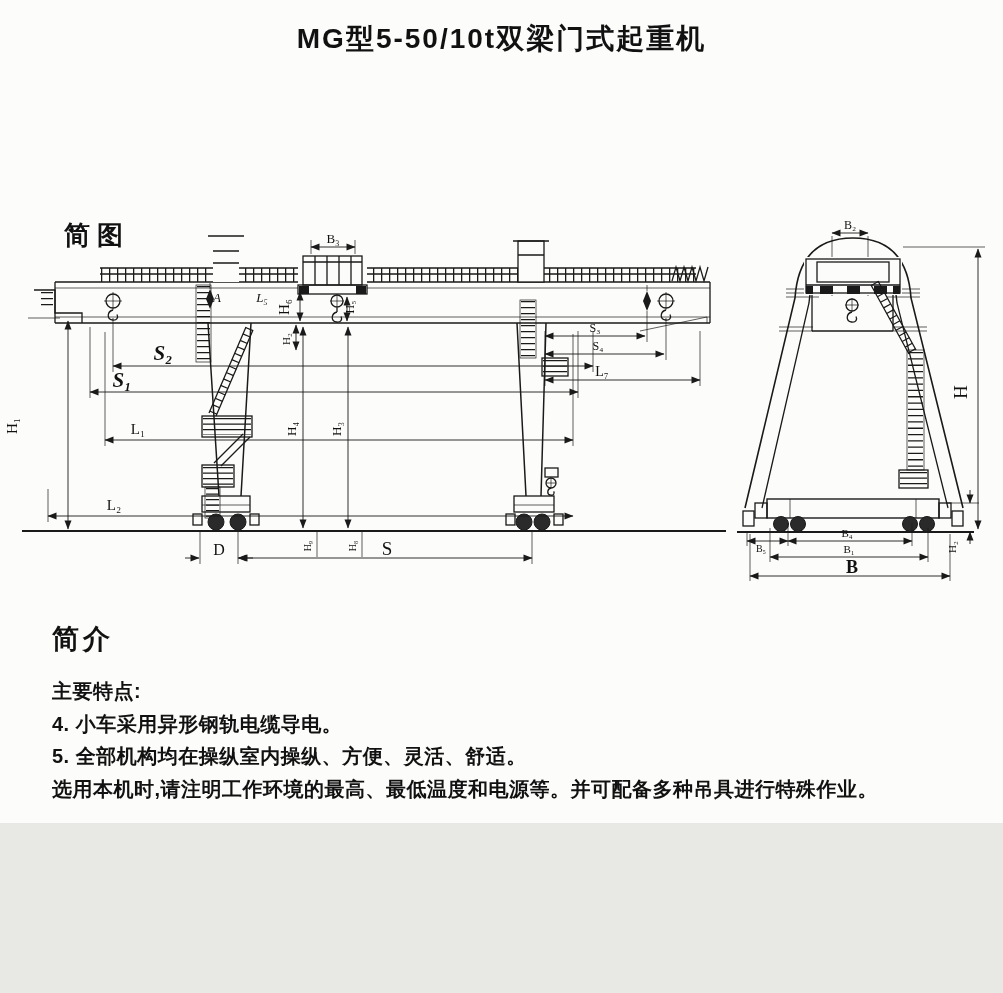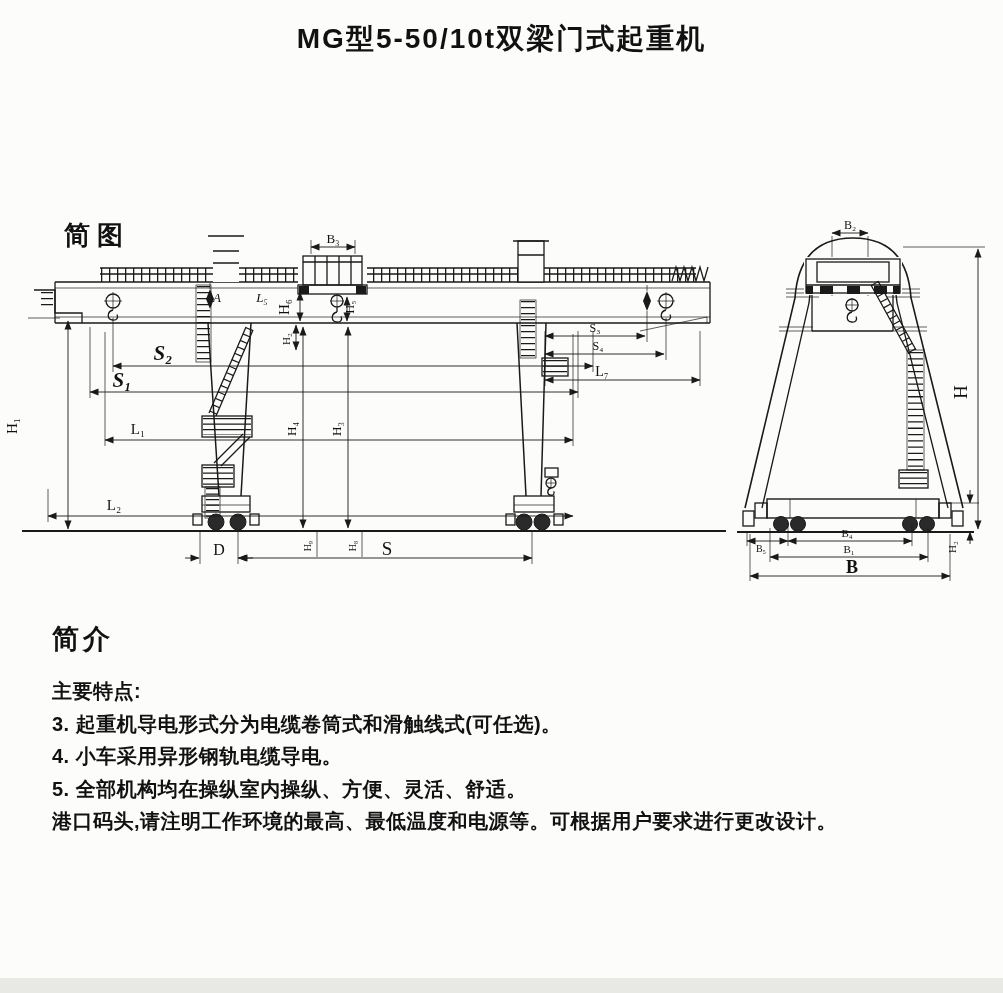--- a/index.html
+++ b/index.html
@@ -1,16 +1,16 @@
 <!DOCTYPE html>
 <html lang="zh"><head>
 <meta charset="utf-8">
 <style>
   html,body{margin:0;padding:0;background:#e8e8e4;}
-  .page{position:relative;width:1003px;height:978px;margin:0 auto;background:#fcfcfa;
+  .page{position:relative;width:1003px;height:823px;margin:0 auto;background:#fcfcfa;
         font-family:"Liberation Sans",sans-serif;color:#111;overflow:hidden;}
   .title{position:absolute;top:20px;left:0;width:100%;text-align:center;
          font-size:28px;font-weight:bold;letter-spacing:2px;}
   .diagram-label{position:absolute;top:170px;left:64px;font-size:26px;font-weight:bold;letter-spacing:7px;margin-top:48px;}
   svg.diagram{position:absolute;left:0;top:0;width:1003px;height:993px;}
   .intro{position:absolute;left:52px;top:621px;width:950px;}
   .intro h2{font-size:27px;margin:0 0 18px 0;letter-spacing:4px;}
   .line{font-size:20px;font-weight:bold;line-height:32.5px;letter-spacing:0.5px;white-space:nowrap;}
   
   .st{stroke:#1a1a1a;fill:none;stroke-width:1.3;}
@@ -263,19 +263,18 @@
       <text class="dimlab" font-size="10" x="761" y="552">B₅</text>
       <text class="dimlab" font-size="11" x="847" y="537">B₄</text>
       <text class="dimlab" font-size="11" x="849" y="553">B₁</text>
       <text class="dimlab bld" font-size="18" x="852" y="573">B</text>
     </g>
   </svg>
 
   <div class="intro">
     <h2>简介</h2>
     <div class="line">主要特点:</div>
-    <div class="line">3. 起重机导电形式分为电缆卷筒式和滑触线式(可任选)。</div>
     <div class="line">4. 小车采用异形钢轨电缆导电。</div>
     <div class="line">5. 全部机构均在操纵室内操纵、方便、灵活、舒适。</div>
-    <div class="line">港口码头,请注明工作环境的最高、最低温度和电源等。可根据用户要求进行更改设计。</div>
+    <div class="line">选用本机时,请注明工作环境的最高、最低温度和电源等。并可配备多种吊具进行特殊作业。</div>
   </div>
 
 </div>
 
 </body></html>

